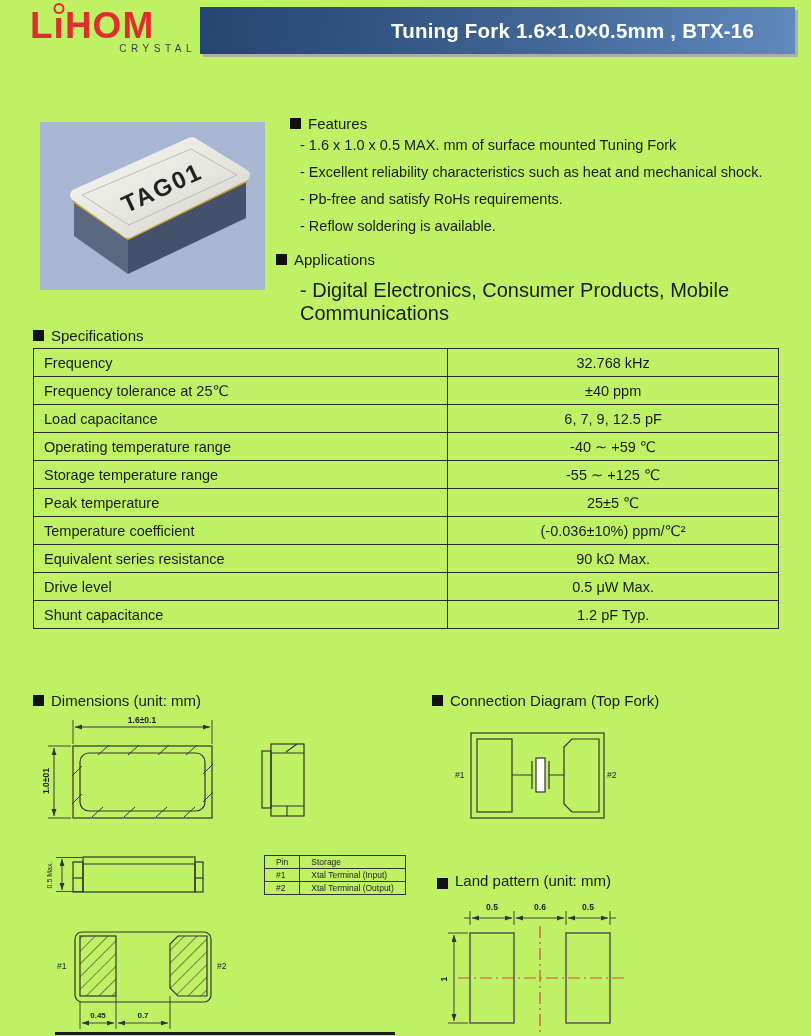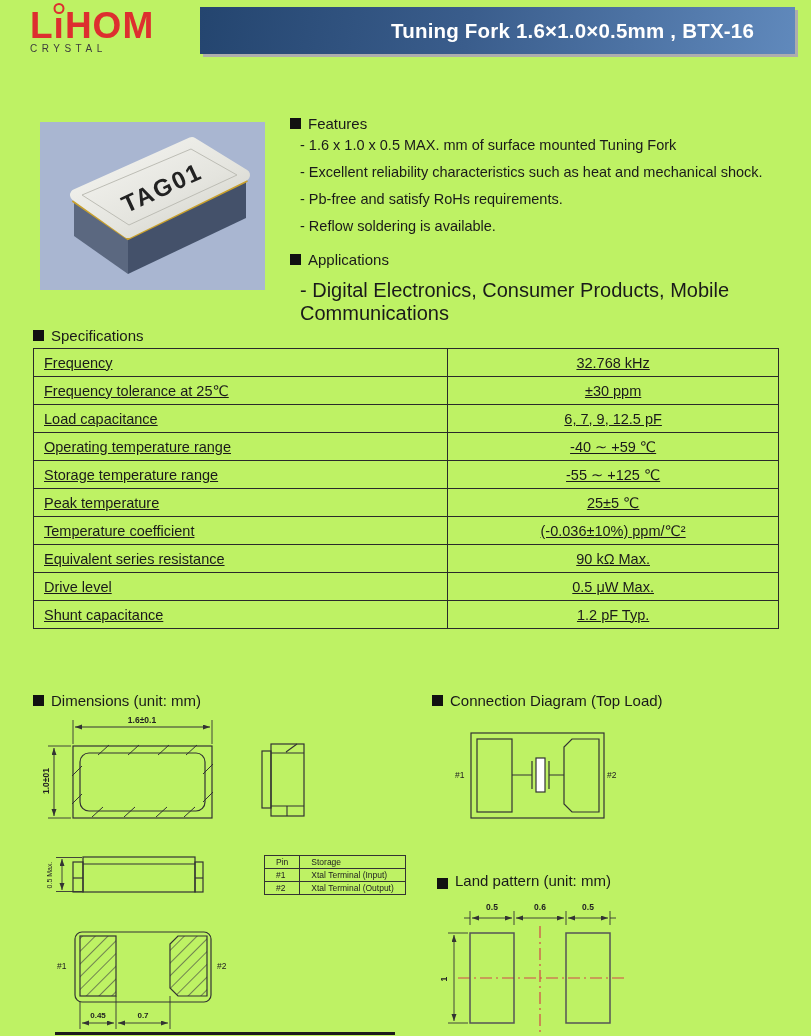--- a/index.html
+++ b/index.html
@@ -6,42 +6,42 @@
   html,body { background:#ffffff; }
   body { font-family:"Liberation Sans","DejaVu Sans",sans-serif; color:#1a1a1a; }
   #page { position:relative; width:811px; height:1036px; background:#bef264; overflow:hidden; }
 
   
   .logo { position:absolute; left:30px; top:6px; width:166px; }
   .logo-word { font-size:37px; font-weight:800; color:#dd2f2f; letter-spacing:1px; line-height:40px; }
   .logo-i { position:relative; display:inline-block; }
   .logo-i::before { content:""; position:absolute; left:50%; transform:translateX(-50%); top:-3px;
                     width:7px; height:7px; border:2.5px solid #dd2f2f; border-radius:50%; }
-  .logo-sub { font-size:10px; letter-spacing:4.5px; color:#3c3c3c; margin-top:-3px; }
+  .logo-sub { text-align:right; font-size:10px; letter-spacing:4.5px; color:#3c3c3c; margin-top:-3px; }
 
   .banner { position:absolute; left:200px; top:7px; width:595px; height:47px;
             background:linear-gradient(100deg,#24456f 0%,#3a5d8c 45%,#6089bc 100%);
             box-shadow:3px 3px 0 #adadad;
             display:flex; align-items:center; justify-content:center; padding-left:150px; }
   .banner-title { color:#ffffff; font-size:20.5px; font-weight:bold; letter-spacing:0.2px; }
 
   
   .photo { position:absolute; left:40px; top:122px; }
 
   
   .sec-h { position:absolute; display:flex; align-items:center; gap:7px; font-size:15px; }
   .sq { width:11px; height:11px; background:#111; flex:0 0 auto; }
 
   
   .feat-list { position:absolute; left:300px; top:138px; width:505px; font-size:14.5px; }
   .feat-list div { margin-bottom:11.5px; line-height:15.5px; }
   .app-list  { position:absolute; left:300px; top:279px; width:505px; font-size:20px; }
 
   
-  table.spec { position:absolute; left:33px; top:348px; width:746px; border-collapse:collapse; font-size:14.5px;text-decoration:underline; }
+  table.spec { position:absolute; left:33px; top:348px; width:746px; border-collapse:collapse; font-size:14.5px; }
   table.spec td { border:1px solid #2a2a2a; height:28px; }
   table.spec td.p { width:55.6%; padding-left:10px; }
   table.spec td.v { text-align:center; }
 
   
   svg text { font-family:"Liberation Sans","DejaVu Sans",sans-serif; fill:#222; }
   .drw { position:absolute; }
 
   
   table.pins { position:absolute; left:264px; top:855px; border-collapse:collapse; font-size:8.5px; color:#222; }
@@ -98,41 +98,41 @@
     <span class="sq"></span>
     <span>Features</span>
   </div>
   <div class="feat-list">
     <div>- 1.6 x 1.0 x 0.5 MAX. mm of surface mounted Tuning Fork</div>
     <div>- Excellent reliability characteristics such as heat and mechanical shock.</div>
     <div>- Pb-free and satisfy RoHs requirements.</div>
     <div>- Reflow soldering is available.</div>
   </div>
 
-  <div class="sec-h" style="left:290px; top:251px;">
+  <div class="sec-h" style="left:276px; top:251px;">
     <span class="sq"></span>
     <span>Applications</span>
   </div>
   <div class="app-list">
     <div>- Digital Electronics, Consumer Products, Mobile Communications</div>
   </div>
 
   <div class="sec-h" style="left:33px; top:327px;">
     <span class="sq"></span>
     <span>Specifications</span>
   </div>
   <table class="spec">
     <tbody>
       <tr>
           <td class="p">Frequency</td>
           <td class="v">32.768 kHz</td>
         </tr>
       <tr>
           <td class="p">Frequency tolerance at 25℃</td>
-          <td class="v">±30 ppm</td>
+          <td class="v">±40 ppm</td>
         </tr>
       <tr>
           <td class="p">Load capacitance</td>
           <td class="v">6, 7, 9, 12.5 pF</td>
         </tr>
       <tr>
           <td class="p">Operating temperature range</td>
           <td class="v">-40 ∼ +59 ℃</td>
         </tr>
       <tr>
@@ -234,21 +234,21 @@
       </tr>
       <tr>
         <td class="c1">#2</td>
         <td class="c2">Xtal Terminal (Output)</td>
       </tr>
     </tbody>
   </table>
 
   <div class="sec-h" style="left:432px; top:692px;">
     <span class="sq"></span>
-    <span>Connection Diagram (Top Load)</span>
+    <span>Connection Diagram (Top Fork)</span>
   </div>
   <svg class="drw" style="left:448px; top:722px;" width="175" height="100" viewBox="0 0 175 100">
     <g stroke="#333" stroke-width="1.2" fill="none">
       <rect x="23" y="11" width="133" height="85"></rect>
       <rect x="29" y="17" width="35" height="73"></rect>
       <polygon points="124,17 151,17 151,90 124,90 116,82 116,25"></polygon>
       <path d="M64 53 H84 M84 39 V67 M101 39 V67 M101 53 H116"></path>
       <rect x="88" y="36" width="9" height="34" fill="#ffffff"></rect>
     </g>
     <text x="7" y="56" font-size="8.5">#1</text>

